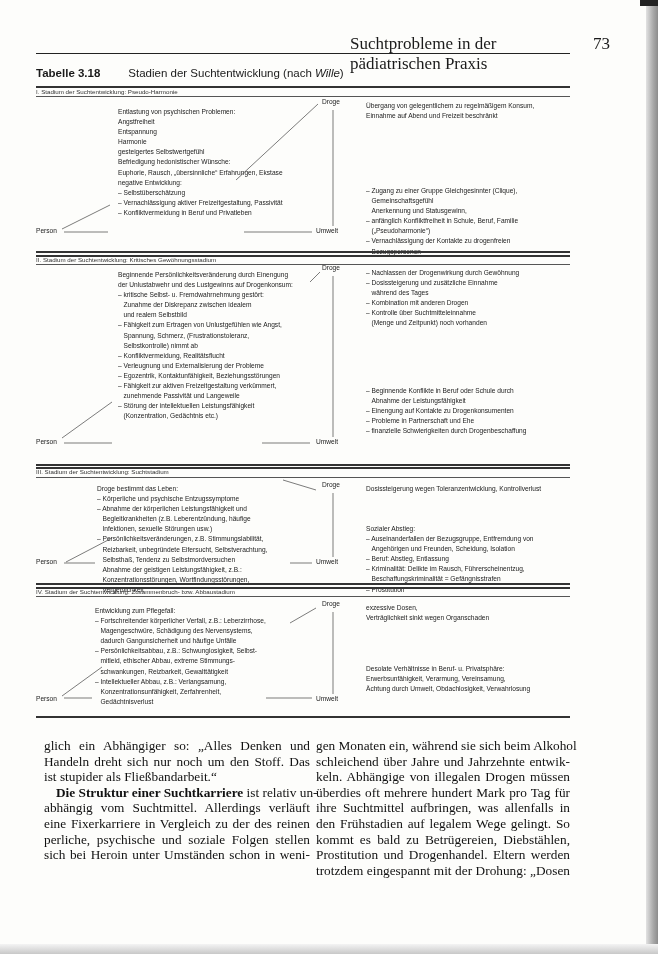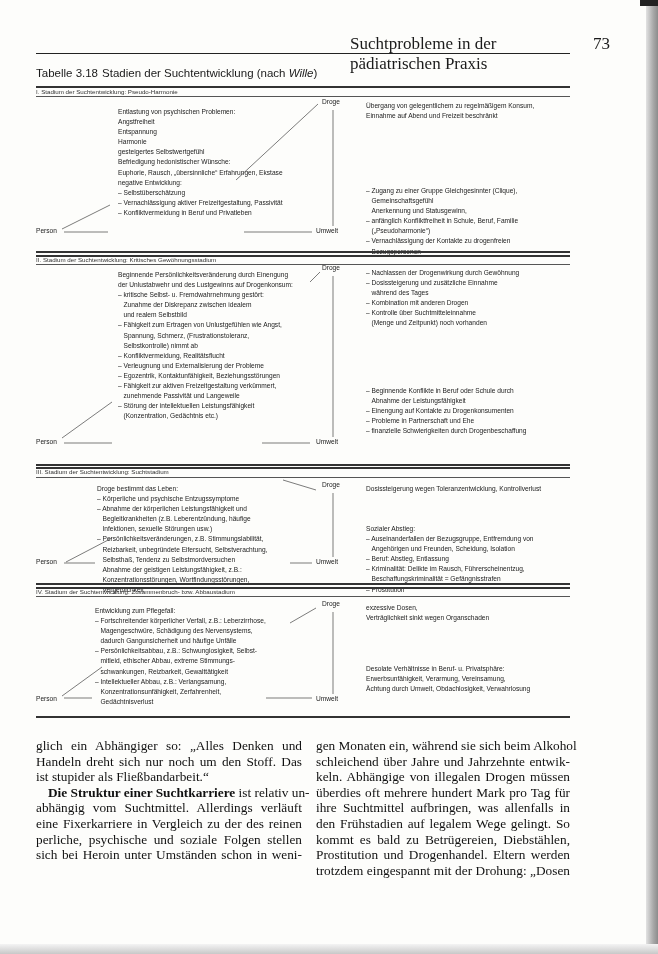--- a/index.html
+++ b/index.html
@@ -24,21 +24,21 @@
     position: absolute; left: 310px; top: 34px; width: 260px;
     font-family: "Liberation Serif", serif; font-size: 17px;
     display: flex; justify-content: space-between; margin-left: 40px;
   }
   .running-head .pg { margin-left: 18px; }
   .head-rule { position: absolute; left: 36px; top: 53px; width: 534px; height: 1px; background: #222; }
 
   .table-title {
     position: absolute; left: 36px; top: 67px; font-size: 11.5px; white-space: nowrap;
   }
-  .table-title b { font-weight: normal; margin-right: 4px; }
+  .table-title b { font-weight: bold; margin-right: 28px; }
   .table-title i { font-style: italic; }
 
   .rule { position: absolute; left: 36px; width: 534px; height: 1px; background: #555; }
   .rule.thick { height: 1.5px; background: #333; }
   .stage-head {
     position: absolute; left: 36px; font-size: 6.2px; color: #333; white-space: nowrap;
   }
 
   .txt { position: absolute; font-size: 6.6px; line-height: 10.1px; color: #222; white-space: nowrap; }
   .txt .ln { display: block; }
@@ -46,21 +46,21 @@
 
   svg.diag { position: absolute; left: 0; top: 0; pointer-events: none; }
 
   .body-col {
     position: absolute; top: 738px; width: 266px;
     font-family: "Liberation Serif", serif; font-size: 13.3px; line-height: 15.6px;
     color: #111; text-align: justify;
   }
   .body-col .ln { display: block; text-align-last: justify; white-space: nowrap; }
   .body-col .ln.last { text-align-last: left; }
-  .col-left { left: 36px; }
+  .col-left { left: 44px; }
   .col-right { left: 316px; width: 254px; }
   .indent { padding-left: 12px; }
   .bold { font-weight: bold; }
 </style>
 </head>
 <body>
 
 <div class="page-edge"></div>
 <div class="page-edge-top"></div>
 <div class="page-bottom"></div>

